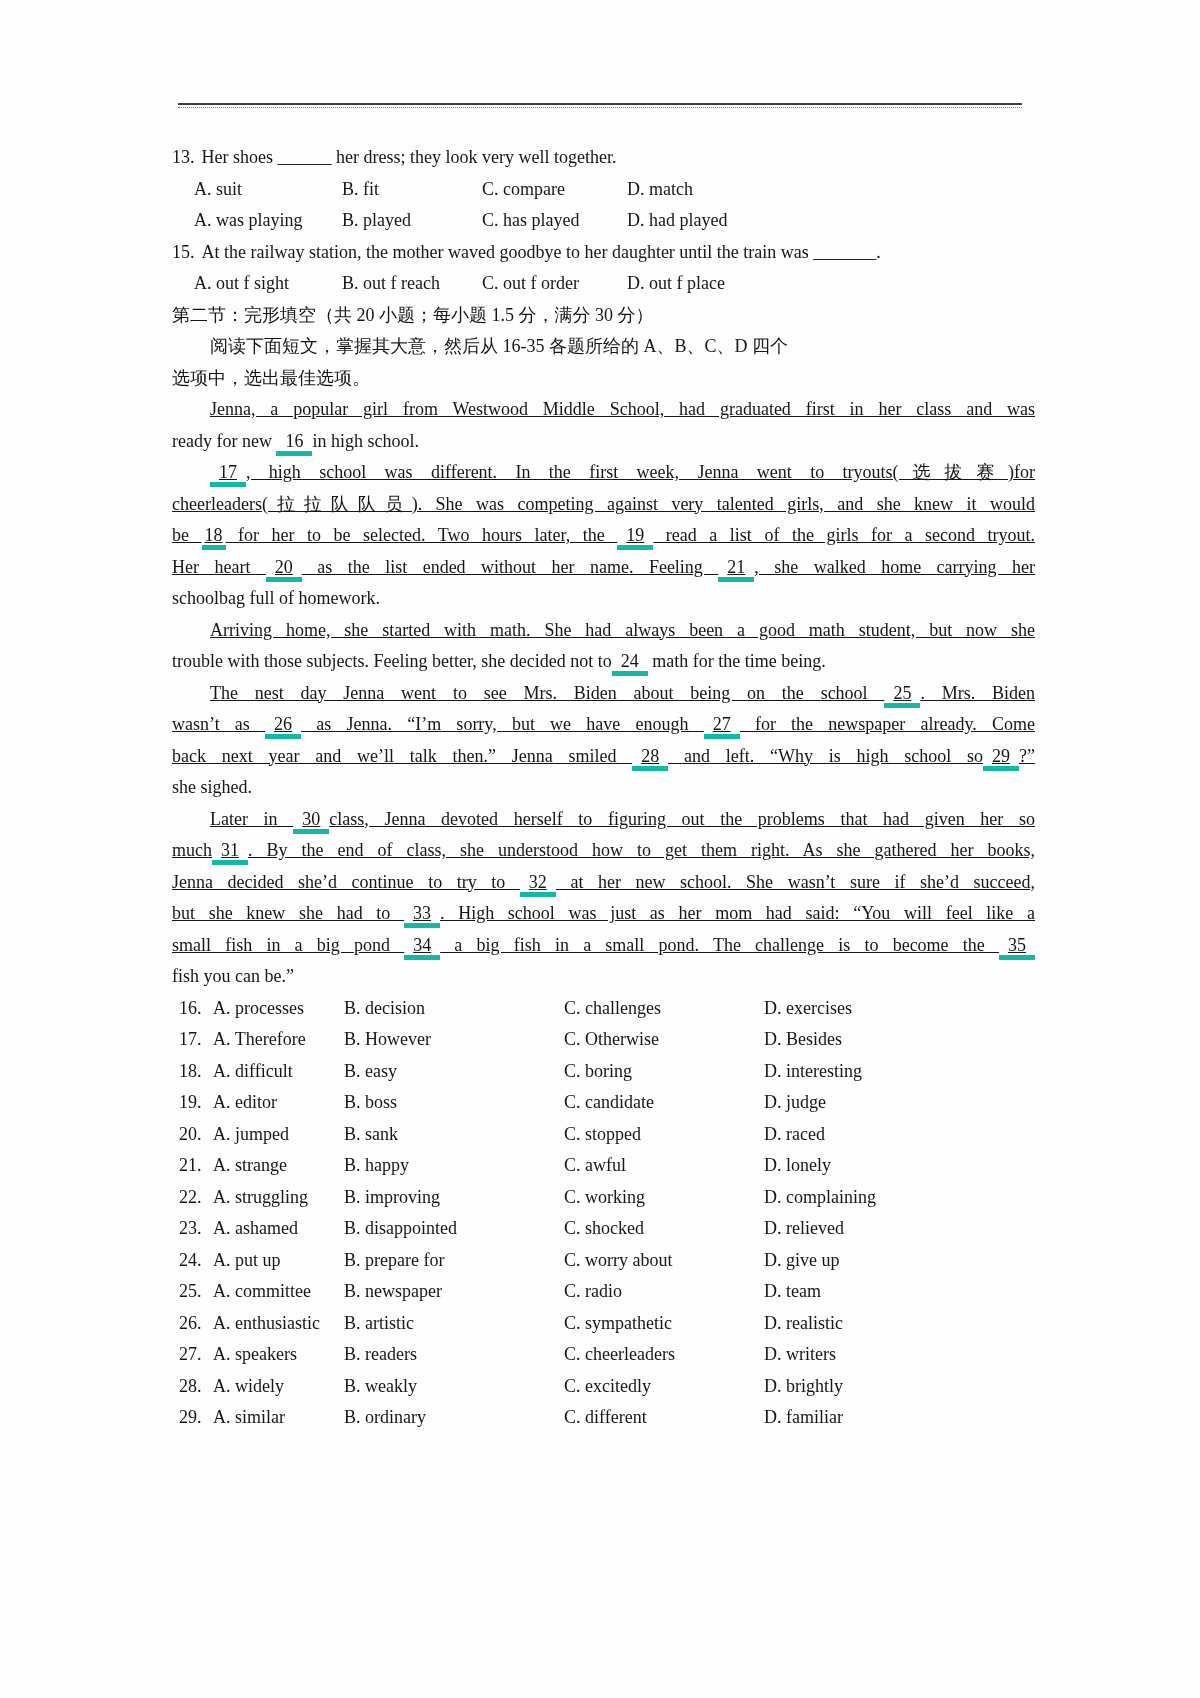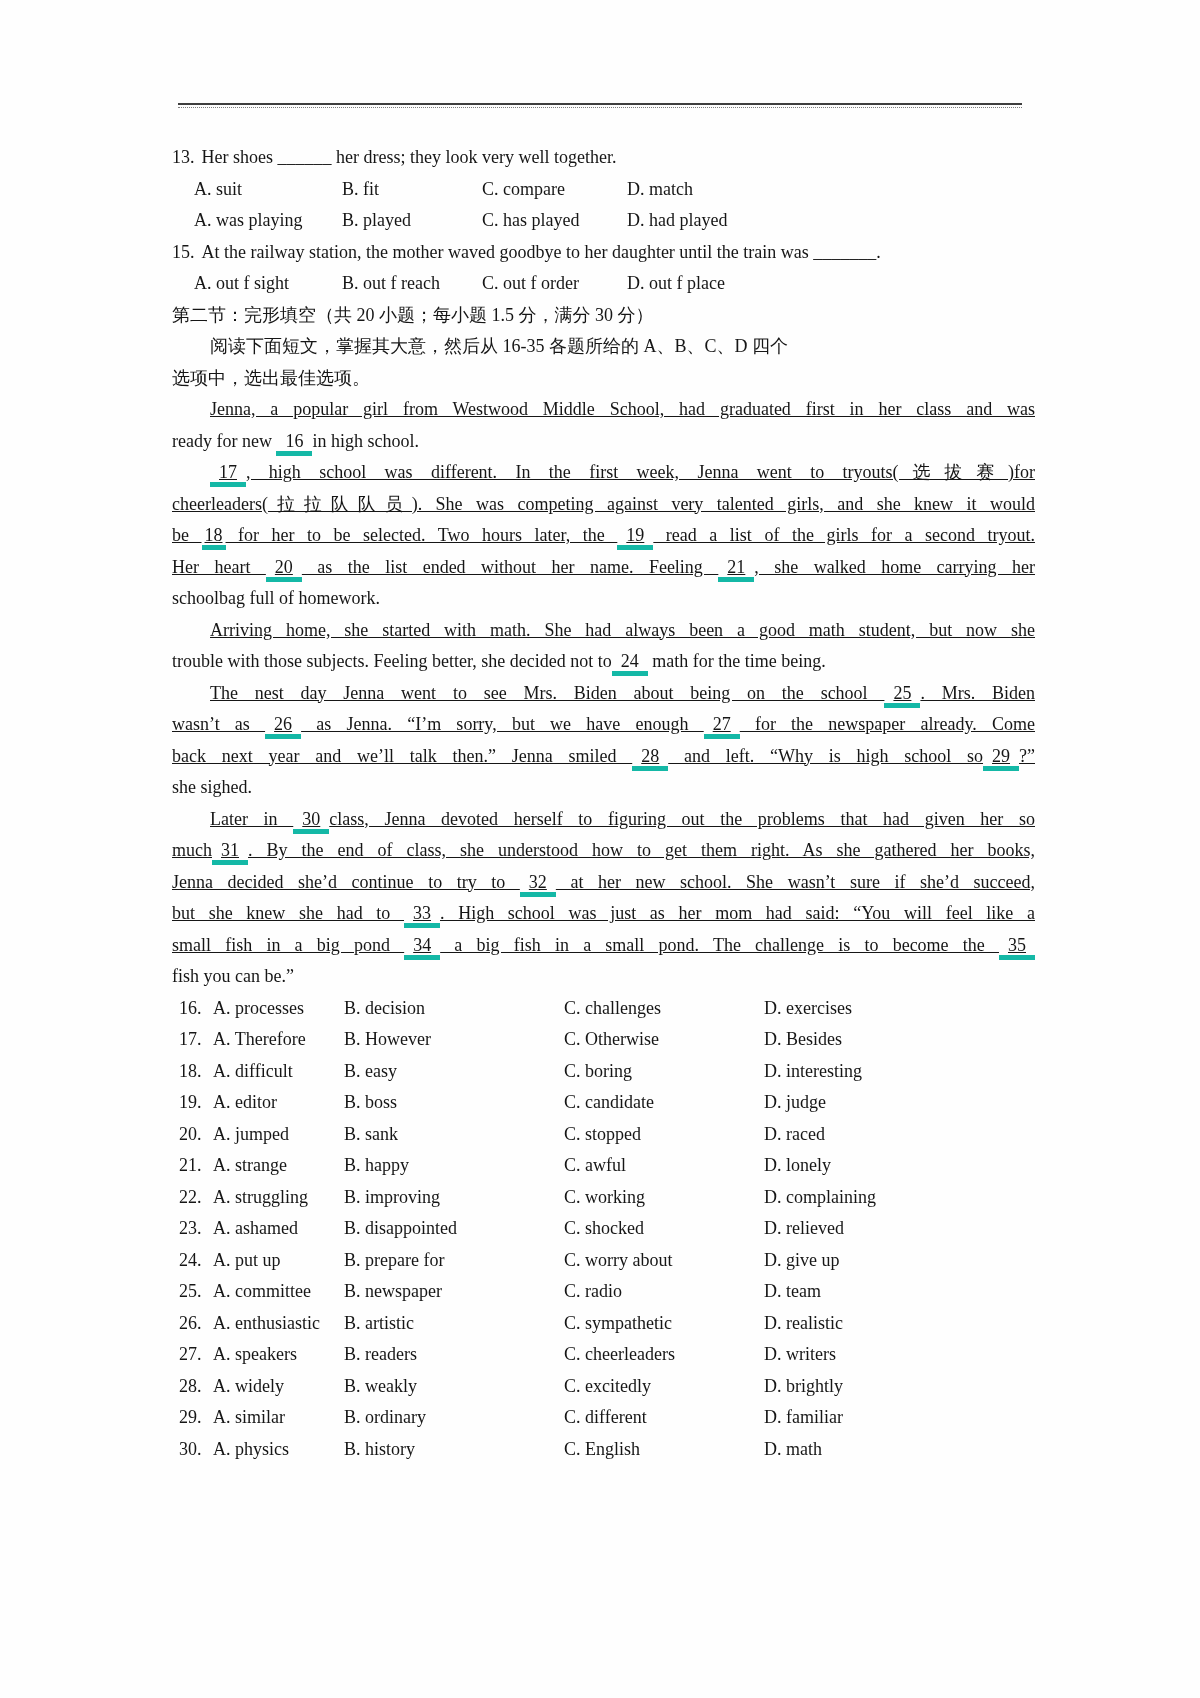--- a/index.html
+++ b/index.html
@@ -79,16 +79,15 @@
         <div class="line"><span class="ccol ccol-num">20.</span><span class="ccol ccol-a">A. jumped</span><span class="ccol ccol-b">B. sank</span><span class="ccol ccol-c">C. stopped</span><span class="ccol ccol-d">D. raced</span></div>
         <div class="line"><span class="ccol ccol-num">21.</span><span class="ccol ccol-a">A. strange</span><span class="ccol ccol-b">B. happy</span><span class="ccol ccol-c">C. awful</span><span class="ccol ccol-d">D. lonely</span></div>
         <div class="line"><span class="ccol ccol-num">22.</span><span class="ccol ccol-a">A. struggling</span><span class="ccol ccol-b">B. improving</span><span class="ccol ccol-c">C. working</span><span class="ccol ccol-d">D. complaining</span></div>
         <div class="line"><span class="ccol ccol-num">23.</span><span class="ccol ccol-a">A. ashamed</span><span class="ccol ccol-b">B. disappointed</span><span class="ccol ccol-c">C. shocked</span><span class="ccol ccol-d">D. relieved</span></div>
         <div class="line"><span class="ccol ccol-num">24.</span><span class="ccol ccol-a">A. put up</span><span class="ccol ccol-b">B. prepare for</span><span class="ccol ccol-c">C. worry about</span><span class="ccol ccol-d">D. give up</span></div>
         <div class="line"><span class="ccol ccol-num">25.</span><span class="ccol ccol-a">A. committee</span><span class="ccol ccol-b">B. newspaper</span><span class="ccol ccol-c">C. radio</span><span class="ccol ccol-d">D. team</span></div>
         <div class="line"><span class="ccol ccol-num">26.</span><span class="ccol ccol-a">A. enthusiastic</span><span class="ccol ccol-b">B. artistic</span><span class="ccol ccol-c">C. sympathetic</span><span class="ccol ccol-d">D. realistic</span></div>
         <div class="line"><span class="ccol ccol-num">27.</span><span class="ccol ccol-a">A. speakers</span><span class="ccol ccol-b">B. readers</span><span class="ccol ccol-c">C. cheerleaders</span><span class="ccol ccol-d">D. writers</span></div>
         <div class="line"><span class="ccol ccol-num">28.</span><span class="ccol ccol-a">A. widely</span><span class="ccol ccol-b">B. weakly</span><span class="ccol ccol-c">C. excitedly</span><span class="ccol ccol-d">D. brightly</span></div>
         <div class="line"><span class="ccol ccol-num">29.</span><span class="ccol ccol-a">A. similar</span><span class="ccol ccol-b">B. ordinary</span><span class="ccol ccol-c">C. different</span><span class="ccol ccol-d">D. familiar</span></div>
-        <div class="line"><span class="ccol ccol-num">30.</span><span class="ccol ccol-a">A. physics</span><span class="ccol ccol-b">B. history</span><span class="ccol ccol-c">C. English</span><span class="ccol ccol-d">D. math</span></div>
       </div>
   </div>
 </div>
 
 </body></html>

